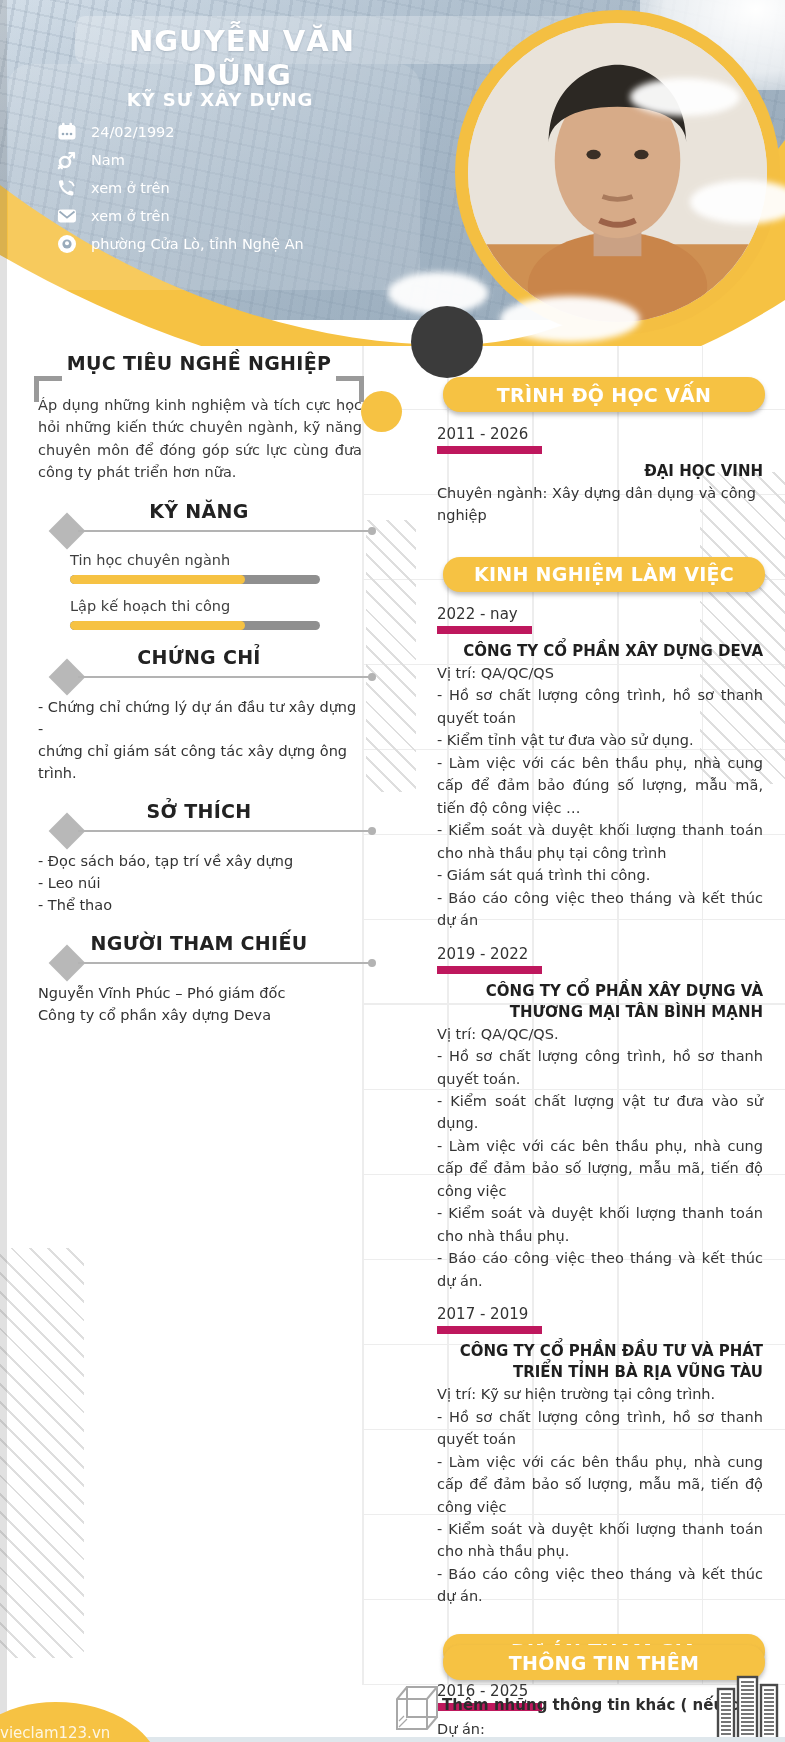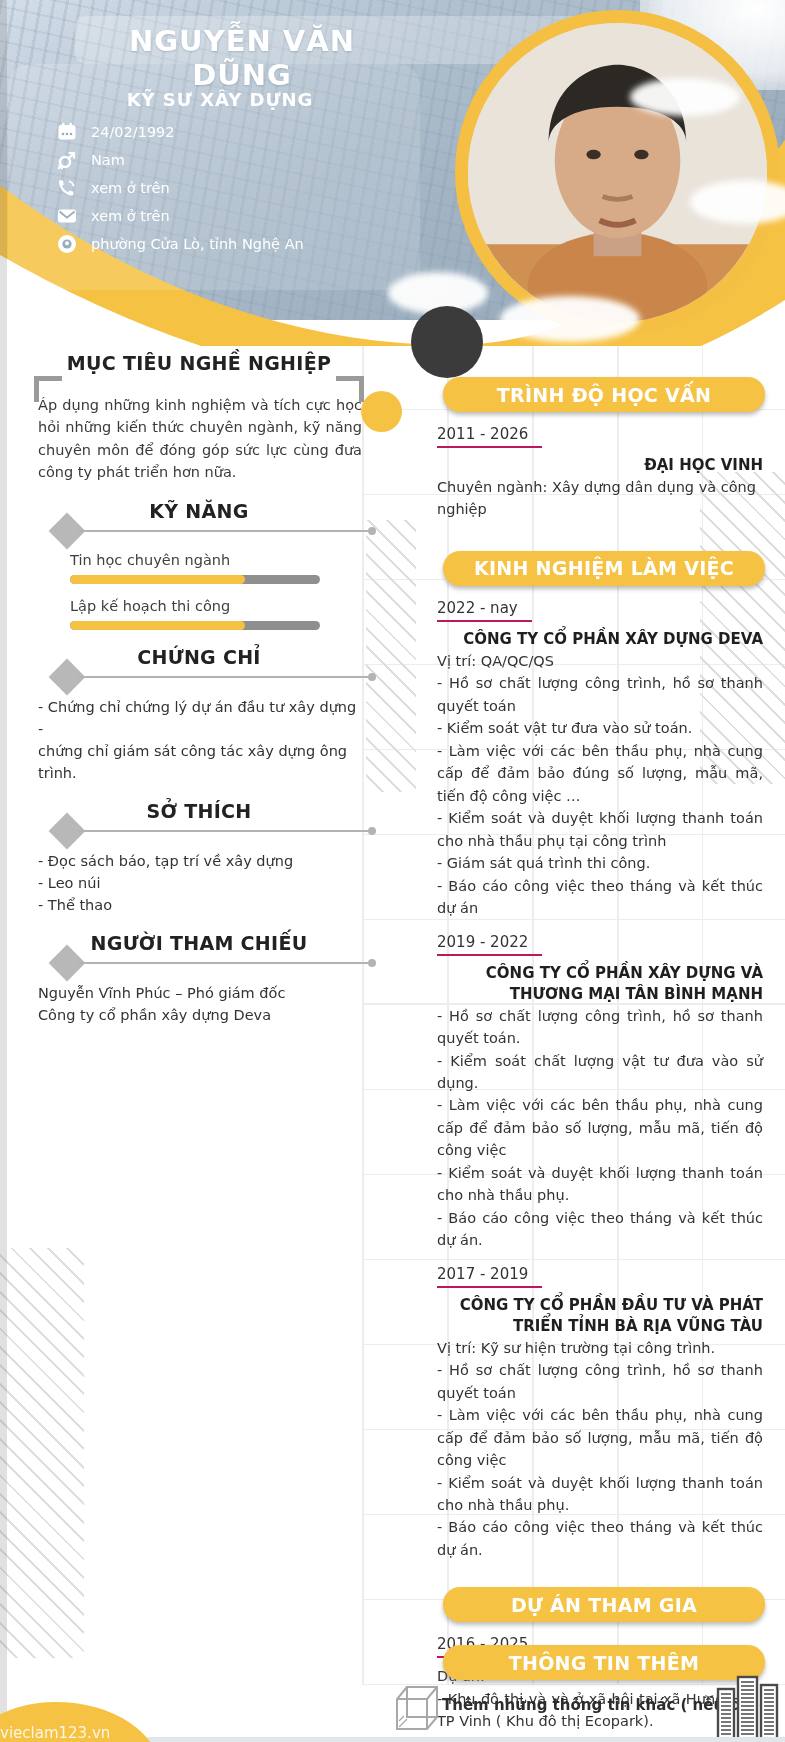--- a/index.html
+++ b/index.html
@@ -67,21 +67,21 @@
 
   .plain-lines { padding:4px 2px 0 8px; }
   .plain-lines p { font-size:14.5px; color:#333333; line-height:1.52; }
 
   
   .right-col { position:absolute; left:360px; top:345px; width:425px; z-index:2; }
   .banner { margin-left:83px; width:322px; height:35px; background:#F6C243; border-radius:17px;
     display:flex; align-items:center; justify-content:center; color:#ffffff; font-size:19px; font-weight:bold;
     letter-spacing:.3px; box-shadow:0 3px 4px rgba(110,110,110,.45); }
   .rc-body { margin:12px 22px 0 77px; }
-  .period { display:inline-block; font-size:15px; color:#333333; border-bottom:2px solid #be185d; padding:0 14px 3px 0; margin-bottom:7px; }
+  .period { display:inline-block; font-size:15px; color:#333333; border-bottom:8px solid #be185d; padding:0 14px 3px 0; margin-bottom:7px; }
   .company { font-size:15px; font-weight:bold; color:#1f1f1f; line-height:1.4;text-align:right; }
   .position { font-size:14.5px; color:#333333; line-height:1.55; }
   .rc-body p.bullet { font-size:14.5px; color:#333333; line-height:1.55; text-align:justify; }
   .job { margin-bottom:12px; }
   .mt-edu { margin-top:32px; }
   .mt-exp { margin-top:30px; }
   .mt-prj { margin-top:26px; }
 
   .more-section { position:absolute; left:360px; top:1645px; width:425px; z-index:2; }
   .more-note { margin:16px 0 0 82px; font-size:15px; font-weight:bold; color:#2c2c2c; }
@@ -277,30 +277,31 @@
       <div class="position">Chuyên ngành: Xây dựng dân dụng và công nghiệp</div>
     </div>
 
     <div class="banner mt-exp">KINH NGHIỆM LÀM VIỆC</div>
 
     <div class="rc-body job">
       <span class="period">2022 - nay</span>
       <div class="company">CÔNG TY CỔ PHẦN XÂY DỰNG DEVA</div>
       <div class="position">Vị trí: QA/QC/QS</div>
       <p class="bullet">- Hồ sơ chất lượng công trình, hồ sơ thanh quyết toán</p>
-      <p class="bullet">- Kiểm soát vật tư đưa vào sử toán.</p>
+      <p class="bullet">- Kiểm tỉnh vật tư đưa vào sử dụng.</p>
       <p class="bullet">- Làm việc với các bên thầu phụ, nhà cung cấp để đảm bảo đúng số lượng, mẫu mã, tiến độ công việc …</p>
       <p class="bullet">- Kiểm soát và duyệt khối lượng thanh toán cho nhà thầu phụ tại công trình</p>
       <p class="bullet">- Giám sát quá trình thi công.</p>
       <p class="bullet">- Báo cáo công việc theo tháng và kết thúc dự án</p>
     </div>
 
     <div class="rc-body job">
       <span class="period">2019 - 2022</span>
       <div class="company">CÔNG TY CỔ PHẦN XÂY DỰNG VÀ THƯƠNG MẠI TÂN BÌNH MẠNH</div>
+      <div class="position">Vị trí: QA/QC/QS.</div>
       <p class="bullet">- Hồ sơ chất lượng công trình, hồ sơ thanh quyết toán.</p>
       <p class="bullet">- Kiểm soát chất lượng vật tư đưa vào sử dụng.</p>
       <p class="bullet">- Làm việc với các bên thầu phụ, nhà cung cấp để đảm bảo số lượng, mẫu mã, tiến độ công việc</p>
       <p class="bullet">- Kiểm soát và duyệt khối lượng thanh toán cho nhà thầu phụ.</p>
       <p class="bullet">- Báo cáo công việc theo tháng và kết thúc dự án.</p>
     </div>
 
     <div class="rc-body job">
       <span class="period">2017 - 2019</span>
       <div class="company">CÔNG TY CỔ PHẦN ĐẦU TƯ VÀ PHÁT TRIỂN TỈNH BÀ RỊA VŨNG TÀU</div>

